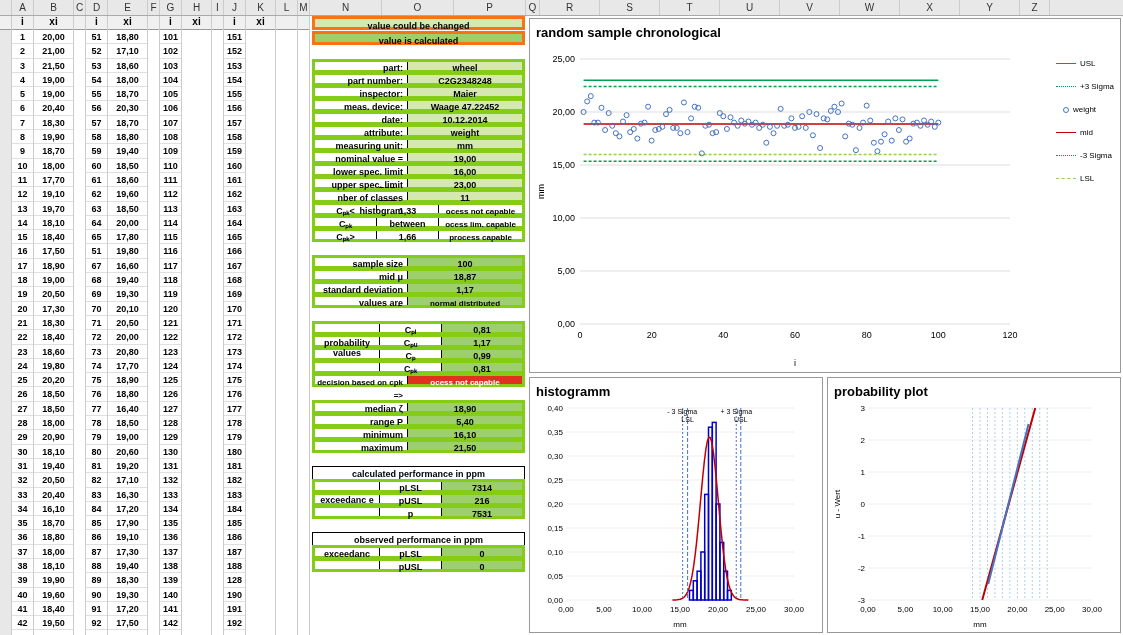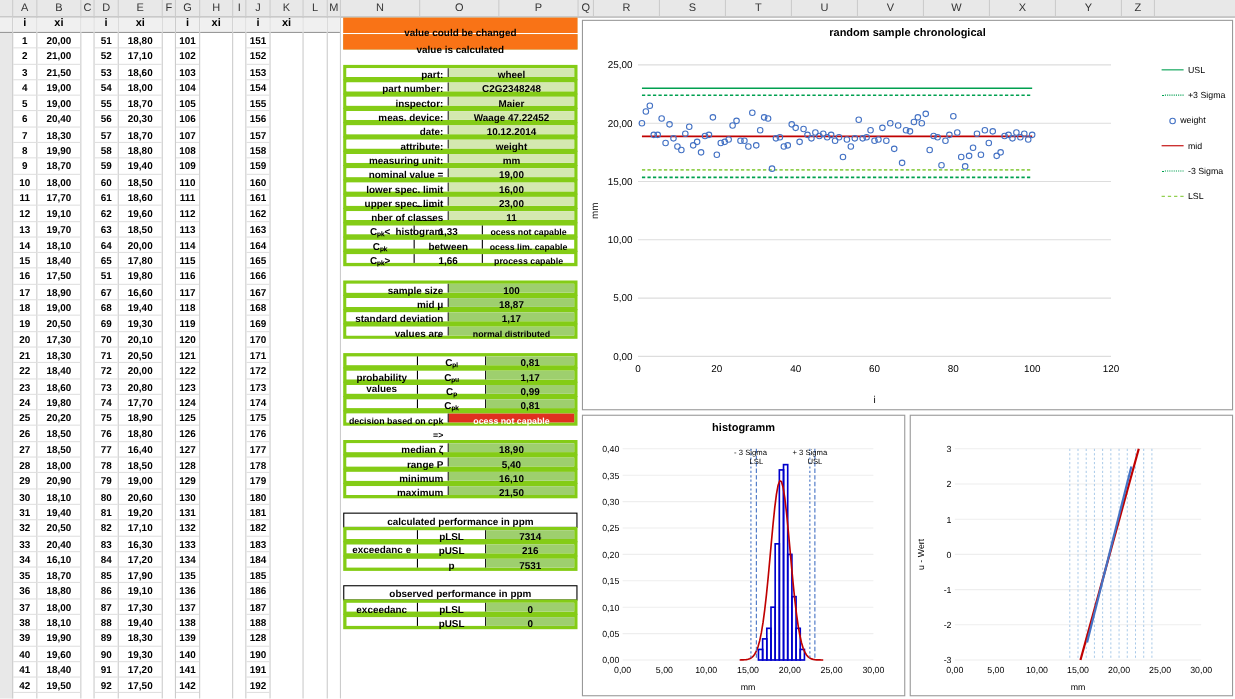--- a/index.html
+++ b/index.html
@@ -7,40 +7,40 @@
 .app{width:1123px;height:635px;position:relative;background:#fff}
 .colhdr{display:flex;height:16px;background:#e8e8e8;border-bottom:1px solid #aaa}
 .colhdr div{border-right:1px solid #ccc;text-align:center;line-height:16px;font-size:10px;color:#333}
 .main{display:flex;height:619px}
 .dataarea{display:flex;flex-shrink:0}
 .datacol{border-right:1px solid #ccc}
 .datacol .hdr{height:14px;text-align:center;font-weight:bold;font-size:10px;background:#f0f0f0;border-bottom:1px solid #999}
 .datacol .cell{height:14.3px;text-align:center;font-size:9px;border-bottom:1px solid #e0e0e0;padding:0 2px;line-height:14px}
 .datacol .cell.xi{font-weight:bold}
 .infoarea{width:217px;flex-shrink:0;padding:0 2px}
-.banner{height:14px;text-align:center;font-size:9px;font-weight:bold;line-height:14px;border:7px solid #f97316;margin-bottom:1px}
+.banner{height:14px;text-align:center;font-size:9px;font-weight:bold;line-height:14px;border:3px solid #f97316;margin-bottom:1px}
 .banner.yel{background:#d4e8b0}
 .banner.grn{background:#9ecf6e}
 .gap{height:14px}
 .inforow{display:flex;height:14px;border:3px solid #84cc16;margin-top:-1px}
 .inforow .lbl{flex:1;text-align:right;padding-right:4px;font-size:9px;font-weight:bold;line-height:13px;background:#fff;border-right:1px solid #000}
 .inforow .val{width:114px;text-align:center;font-size:9px;font-weight:bold;line-height:13px}
 .inforow .val.y{background:#d4e8b0}
 .inforow .val.g{background:#9ecf6e}
 .inforow .val.r{background:#e03020;color:#fff}
 .inforow .lbl2{width:65px;text-align:center;font-size:9px;font-weight:bold;line-height:13px;border-right:1px solid #000}
 .inforow .lbl3{width:62px;text-align:center;font-size:9px;font-weight:bold;line-height:13px;border-right:1px solid #000}
 .inforow .val3{flex:1;text-align:center;font-size:8px;font-weight:bold;line-height:13px}
 .sechdr{height:14px;text-align:center;font-size:9px;font-weight:bold;line-height:14px;border:1px solid #000;background:#fff;margin-top:-1px}
 .chartarea{flex:1;padding:2px;display:flex;flex-direction:column;gap:4px}
 .chart{background:#fff;border:1px solid #999;position:relative}
 .chart1{height:355px}
 .chartrow{display:flex;gap:4px;flex:1}
 .chart2,.chart3{flex:1}
-.ctitle{text-align:center;font-size:10px;font-weight:bold;padding:6px}
+.ctitle{font-size:13px;font-weight:bold;padding:6px}
 .legend{position:absolute;right:6px;top:40px;font-size:8px}
 .legitem{display:flex;align-items:center;margin-bottom:14px}
 .legline{width:20px;height:1px;margin-right:4px}
 .legdot{width:6px;height:6px;border:1px solid #4472c4;border-radius:50%;margin-right:4px;margin-left:7px}
 </style>
 </head>
 <body>
 <div class="app">
 
 <div class="colhdr">
@@ -732,20 +732,21 @@
               <line x1="206.23999999999998" y1="30" x2="206.23999999999998" y2="222" stroke="#4472c4" stroke-width="1" stroke-dasharray="2,2"></line>
               <line x1="210.8" y1="30" x2="210.8" y2="222" stroke="#4472c4" stroke-width="1" stroke-dasharray="4,2"></line>
               <text x="152.28" y="36" font-size="7" text-anchor="middle">- 3 Sigma</text>
               <text x="157.6" y="44" font-size="7" text-anchor="middle">LSL</text>
               <text x="206.23999999999998" y="36" font-size="7" text-anchor="middle">+ 3 Sigma</text>
               <text x="210.8" y="44" font-size="7" text-anchor="middle">USL</text>
               <text x="150" y="249" text-anchor="middle" font-size="8">mm</text>
             </svg>
       </div>
       <div class="chart chart3">
+        <div class="ctitle">probability plot</div>
         <svg id="svg3" style="position:absolute;left:0;top:0" width="100%" height="100%">
               <line x1="40" y1="222" x2="264" y2="222" stroke="#eee"></line>
               <text x="37" y="225" text-anchor="end" font-size="8">-3</text>
               <line x1="40" y1="190" x2="264" y2="190" stroke="#eee"></line>
               <text x="37" y="193" text-anchor="end" font-size="8">-2</text>
               <line x1="40" y1="158" x2="264" y2="158" stroke="#eee"></line>
               <text x="37" y="161" text-anchor="end" font-size="8">-1</text>
               <line x1="40" y1="126" x2="264" y2="126" stroke="#eee"></line>
               <text x="37" y="129" text-anchor="end" font-size="8">0</text>
               <line x1="40" y1="94" x2="264" y2="94" stroke="#eee"></line>

